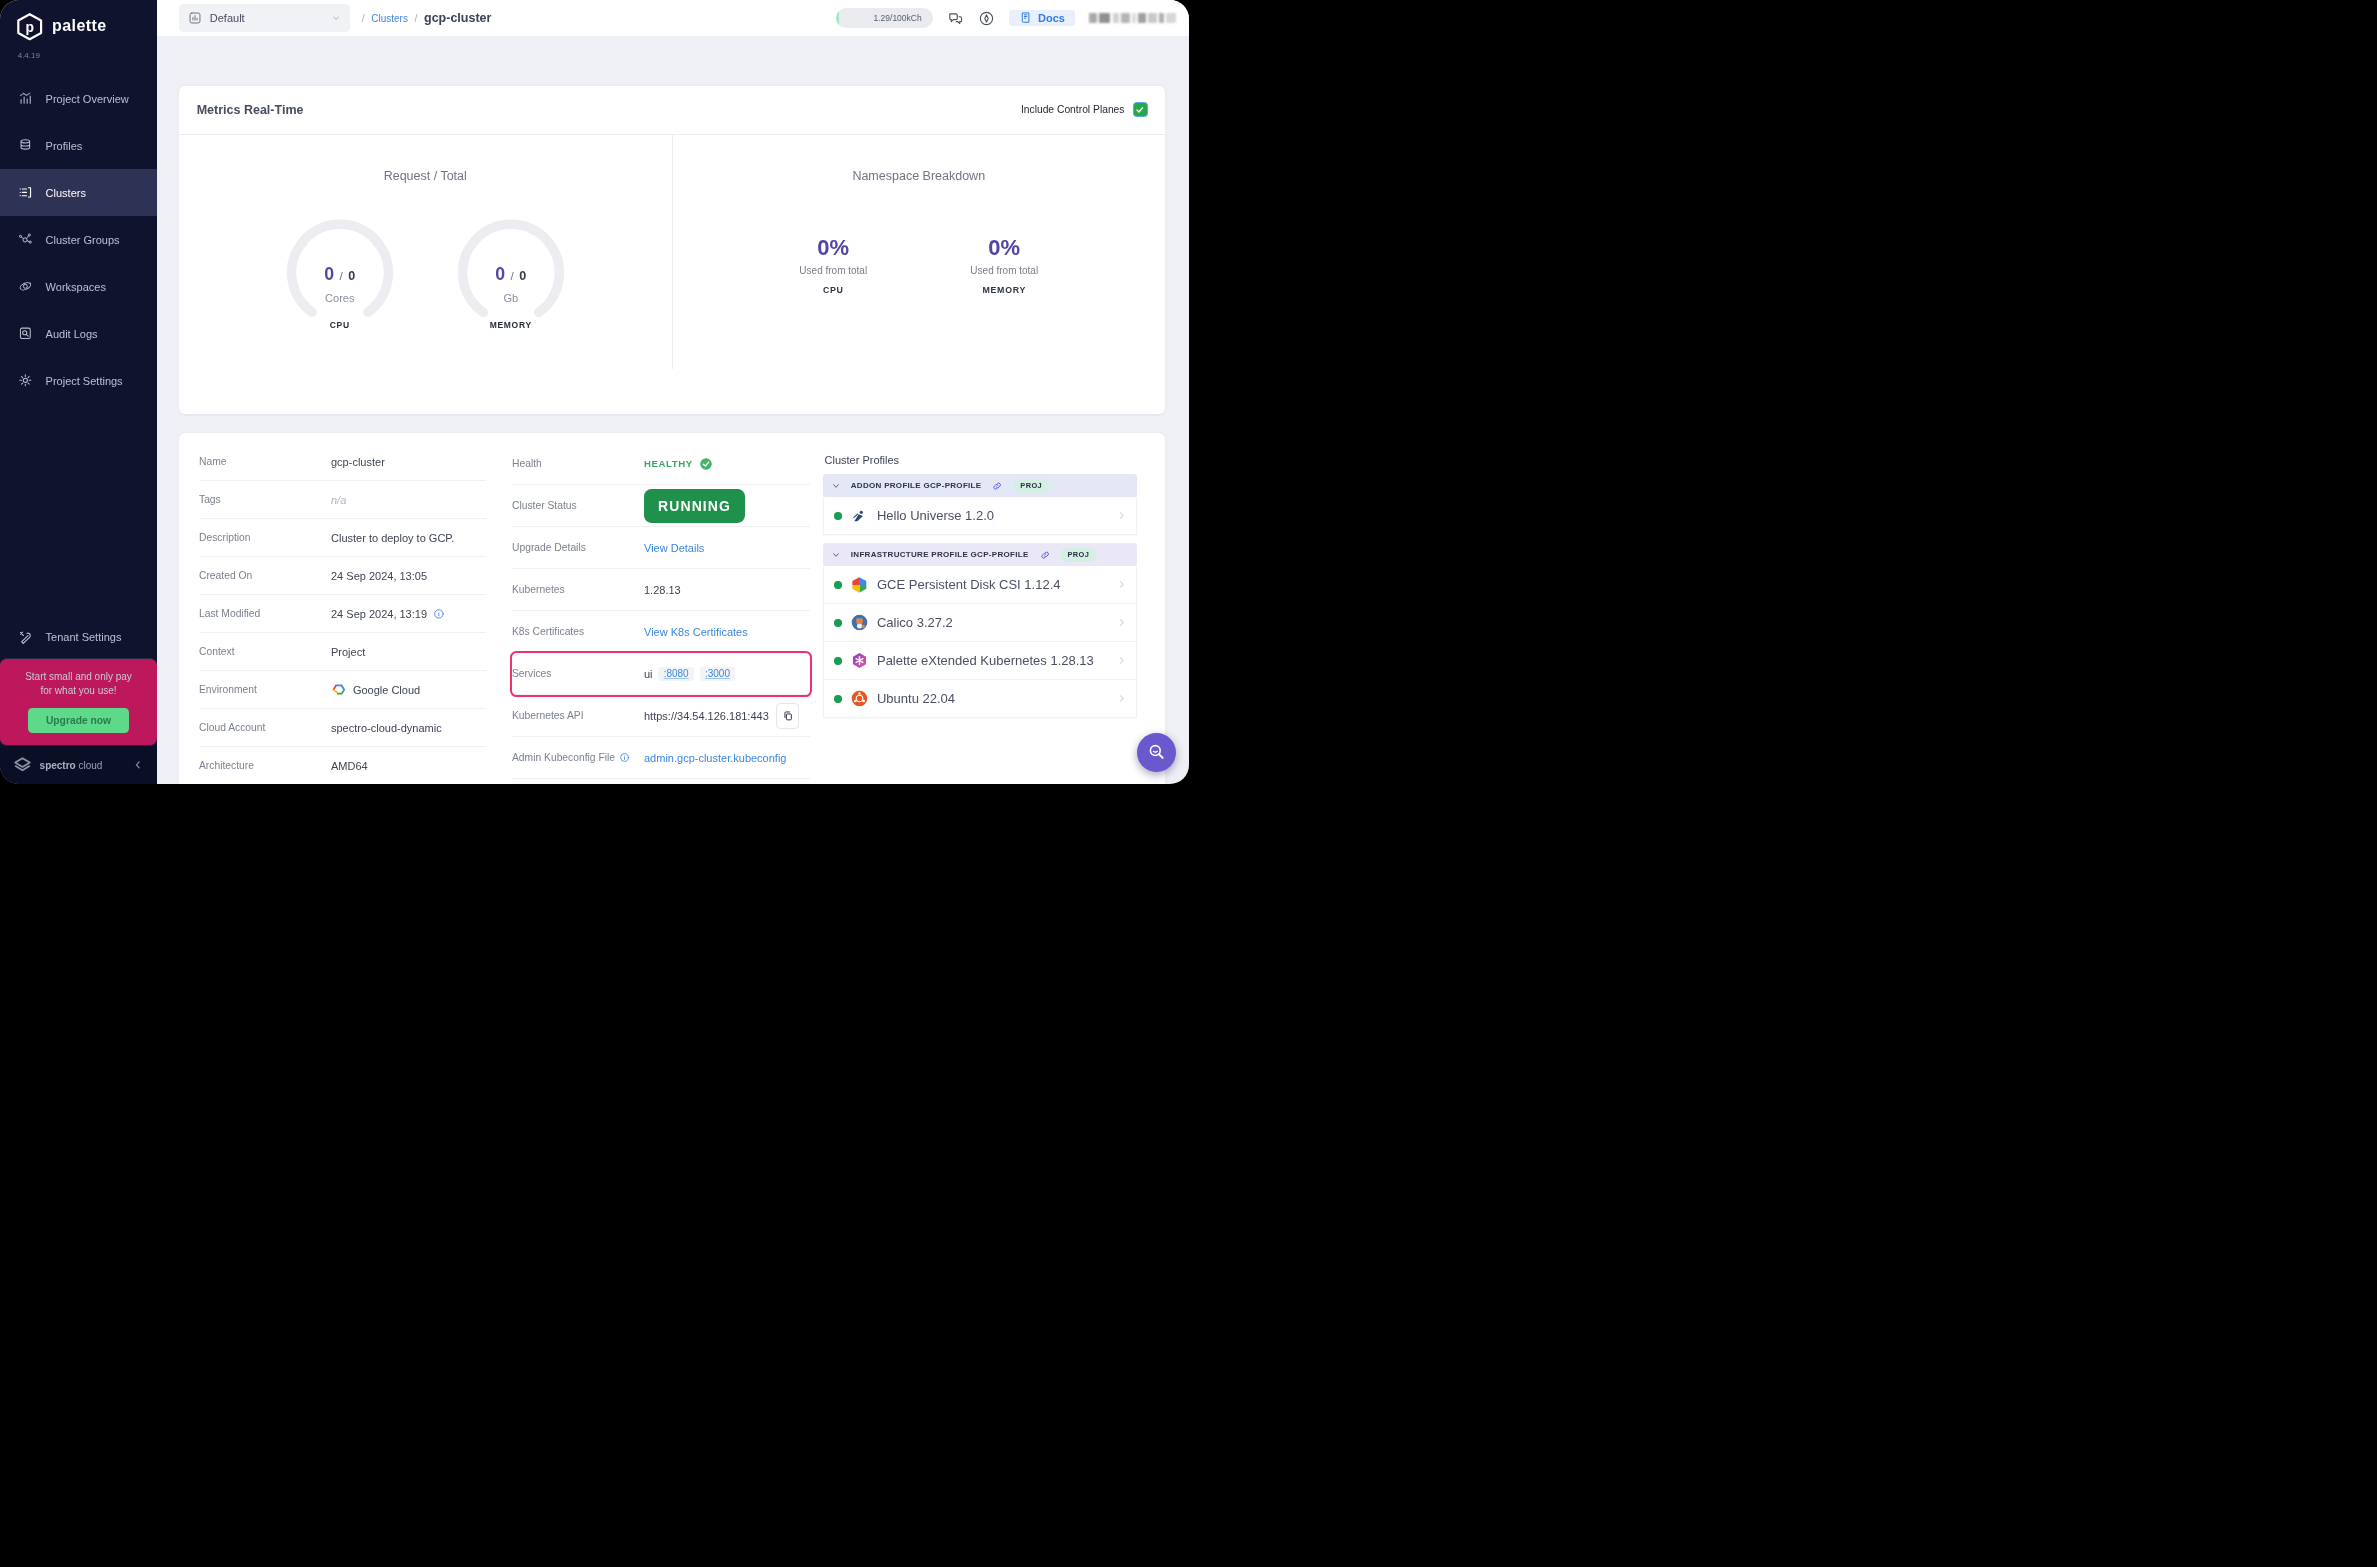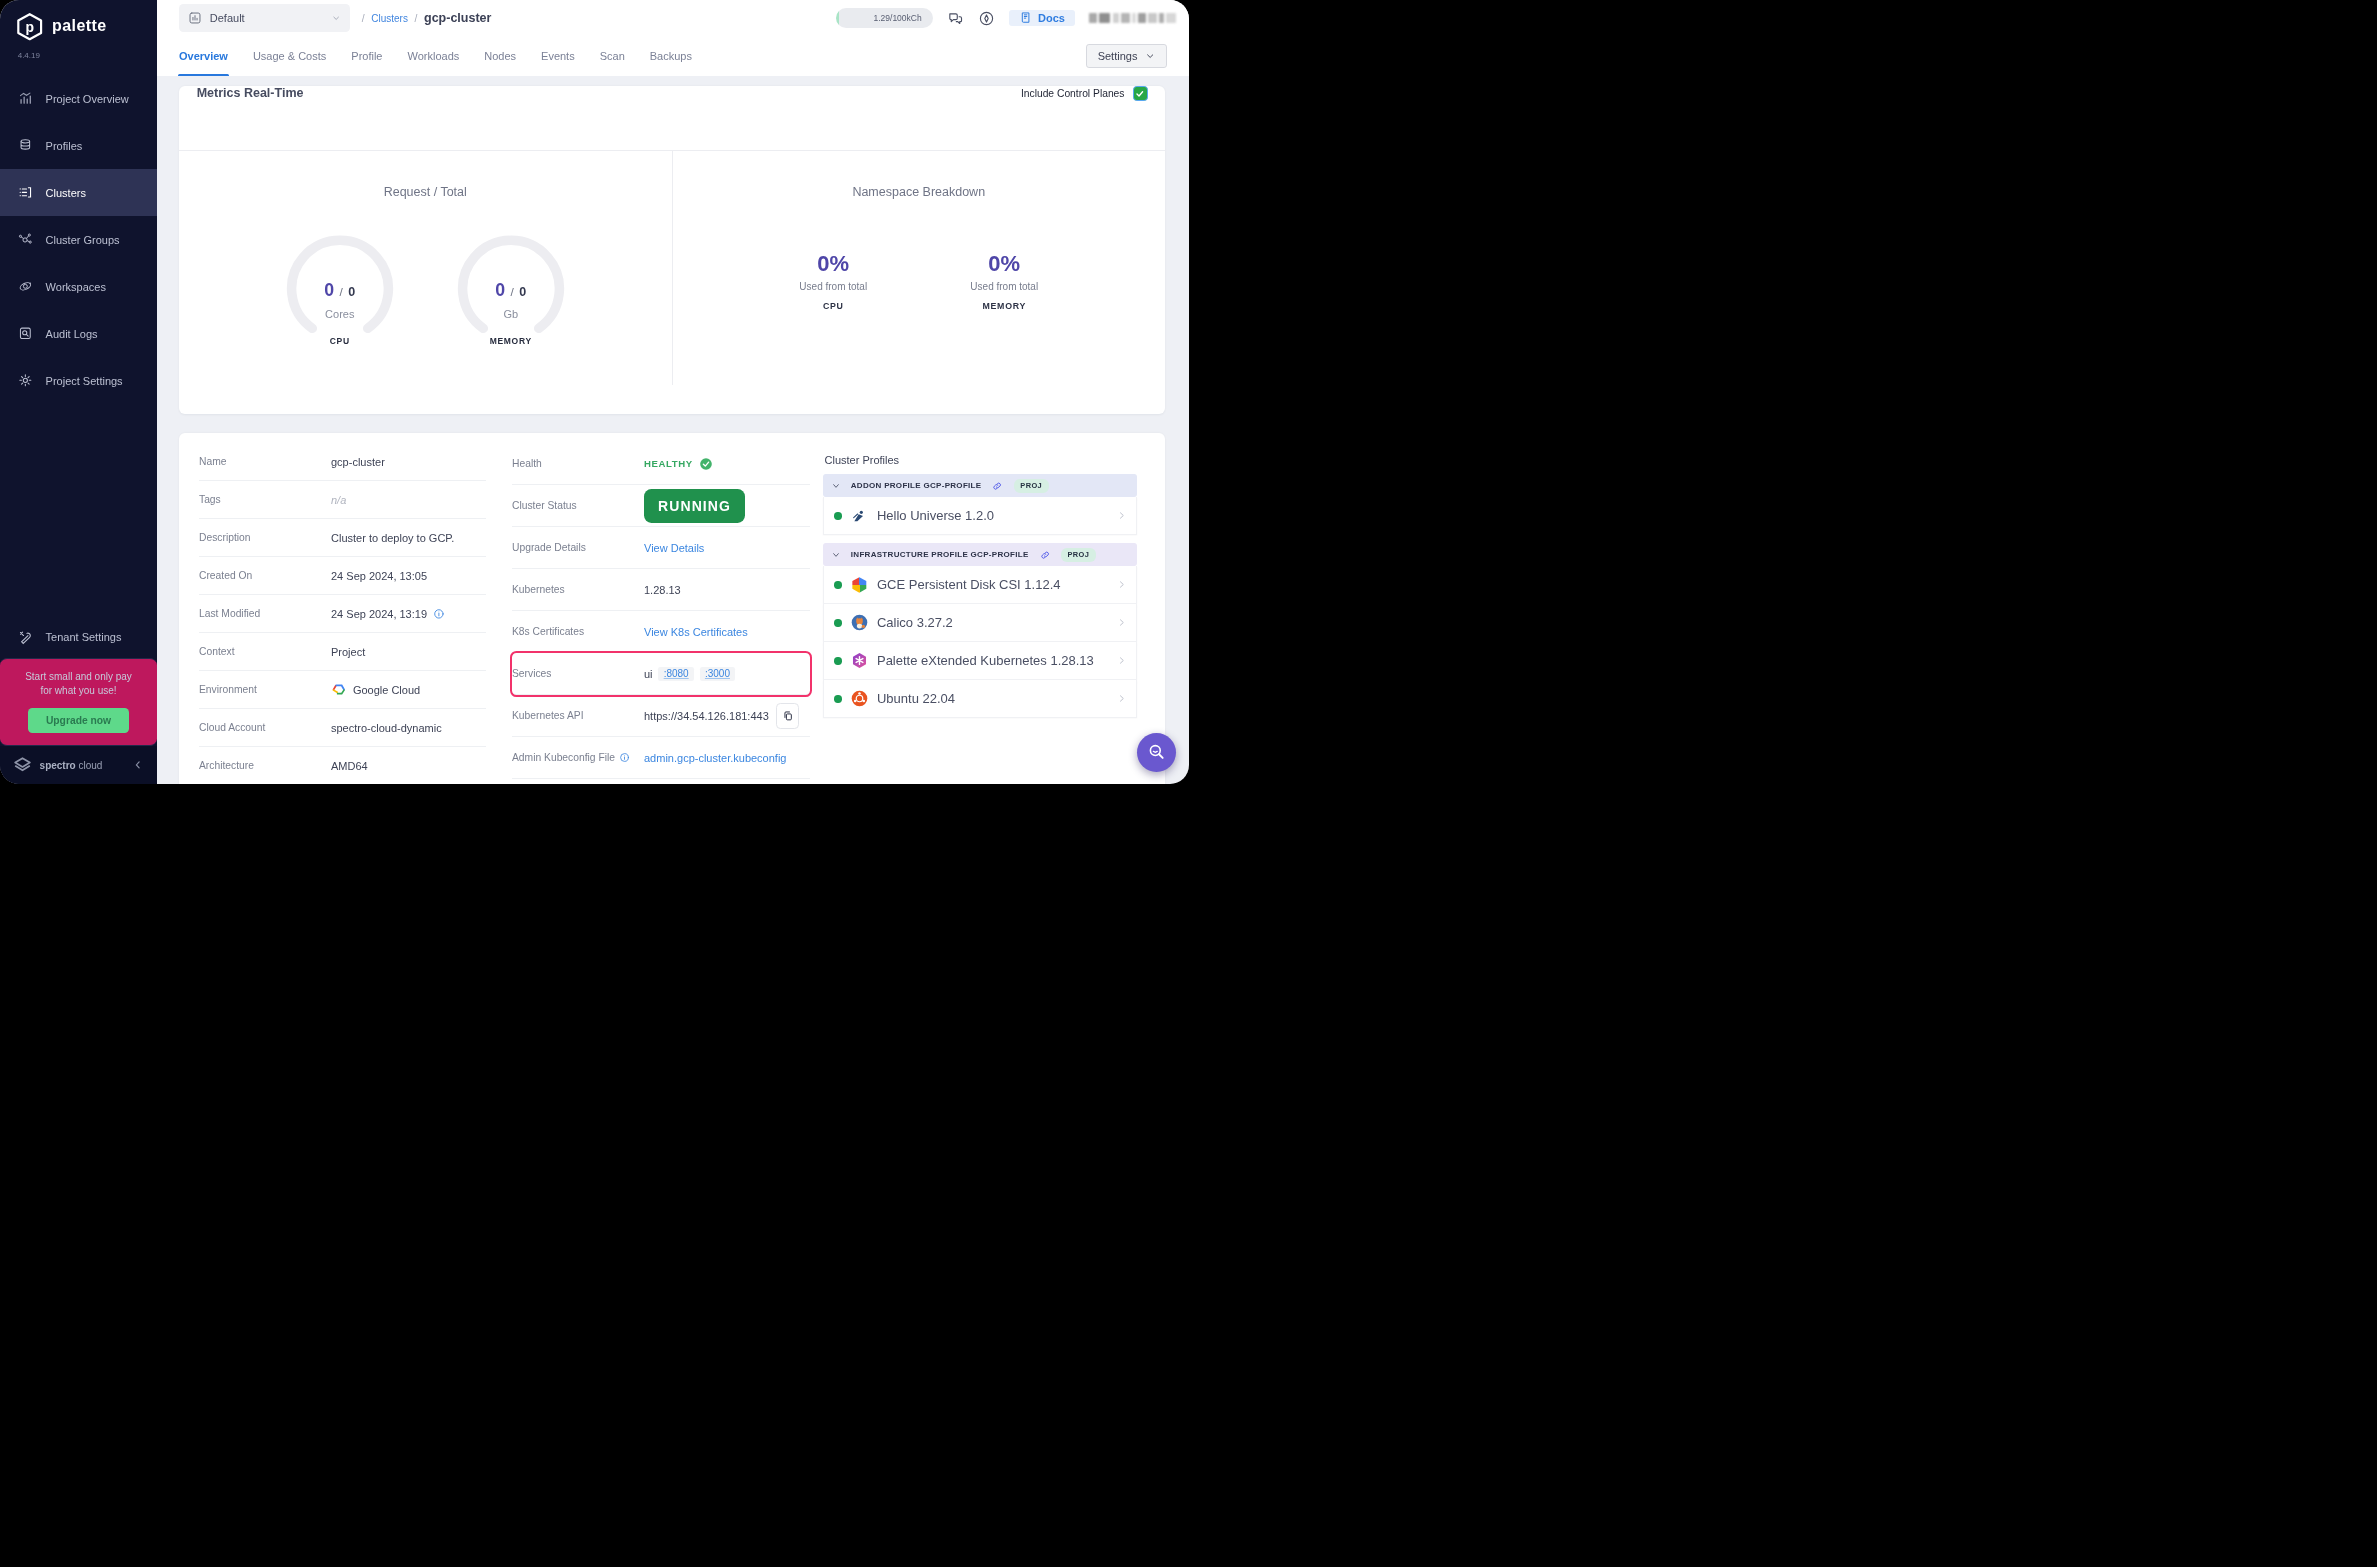--- a/index.html
+++ b/index.html
@@ -44,21 +44,21 @@
   .tabsbar { height:40px; background:#fff; display:flex; align-items:center; padding:0 22px; }
   .tab { margin-right:25px; font-size:11px; color:#7b8196; height:40px; display:flex; align-items:center; position:relative; cursor:pointer; }
   .tab.active { color:#2878dd; font-weight:700; }
   .tab.active::after { content:""; position:absolute; left:-1.5px; right:-1.5px; bottom:0; height:2.2px; background:#2878dd; border-radius:1.5px 1.5px 0 0; }
   .settings-btn { margin-left:auto; height:24px; background:#f3f4f6; border:0.7px solid #d7d9df; border-radius:2.9px; display:flex; align-items:center; gap:8px; padding:0 10.3px; font-size:11px; color:#3e4254; cursor:pointer; }
 
   .content { position:absolute; top:76px; left:0; right:0; bottom:0; }
 
   
   .metrics-card { position:absolute; left:22px; top:9.6px; width:986px; height:328px; background:#fff; border-radius:5.9px; box-shadow:0 0.7px 2.2px rgba(25,28,45,.06); }
-  .m-head { height:65px; display:flex; align-items:flex-start; padding:0 17px 0 17.7px; border-bottom:0.7px solid #ecedf1; }
+  .m-head { height:49px; display:flex; align-items:center; padding:0 17px 0 17.7px; border-bottom:0.7px solid #ecedf1; }
   .m-title { font-size:12.5px; font-weight:700; color:#474c60; }
   .include { margin-left:auto; display:flex; align-items:center; gap:8px; font-size:10.3px; color:#1f2333; }
   .checkbox { width:15.5px; height:15.5px; border-radius:3.7px; background:#27a746; border:1.5px solid #57a7f2; display:flex; align-items:center; justify-content:center; cursor:pointer; }
   .m-panels { display:flex; height:234px; }
   .panel { flex:1; position:relative; }
   .panel + .panel { border-left:0.7px solid #ecedf1; }
   .p-title { text-align:center; margin-top:34px; font-size:12.5px; color:#6f7486; }
   .gauges { display:flex; justify-content:center; gap:53px; margin-top:34px; }
   .gauge { width:118px; height:118px; position:relative; }
   .g-val { position:absolute; top:47px; width:100%; text-align:center; }
@@ -264,36 +264,20 @@
           <i style="width:8.8px;background:#a8a8a8"></i>
             <i style="width:4.4px;background:#d6d6d6"></i>
             <i style="width:7.4px;background:#8f8f8f"></i>
           <i style="width:8.8px;background:#bfbfbf"></i>
             <i style="width:5.2px;background:#a0a0a0"></i>
             <i style="width:9.6px;background:#d0d0d0"></i>
         </div>
       </div>
     </div>
 
-    <div class="tabsbar">
-      <span class="tab active">Overview</span>
-      <span class="tab">Usage &amp; Costs</span>
-      <span class="tab">Profile</span>
-      <span class="tab">Workloads</span>
-      <span class="tab">Nodes</span>
-      <span class="tab">Events</span>
-      <span class="tab">Scan</span>
-      <span class="tab">Backups</span>
-      <div class="settings-btn">
-        <span>Settings</span>
-        <svg width="10.3" height="10.3" viewBox="0 0 24 24" fill="none" stroke="#3e4254" stroke-width="2.2" stroke-linecap="round">
-            <polyline points="6 9 12 15 18 9"></polyline>
-          </svg>
-      </div>
-    </div>
 
     <div class="content">
 
       <div class="metrics-card">
         <div class="m-head">
           <span class="m-title">Metrics Real-Time</span>
           <div class="include">
             <span>Include Control Planes</span>
             <span class="checkbox">
               <svg width="9.6" height="9.6" viewBox="0 0 24 24" fill="none" stroke="#fff" stroke-width="3.4" stroke-linecap="round" stroke-linejoin="round">

